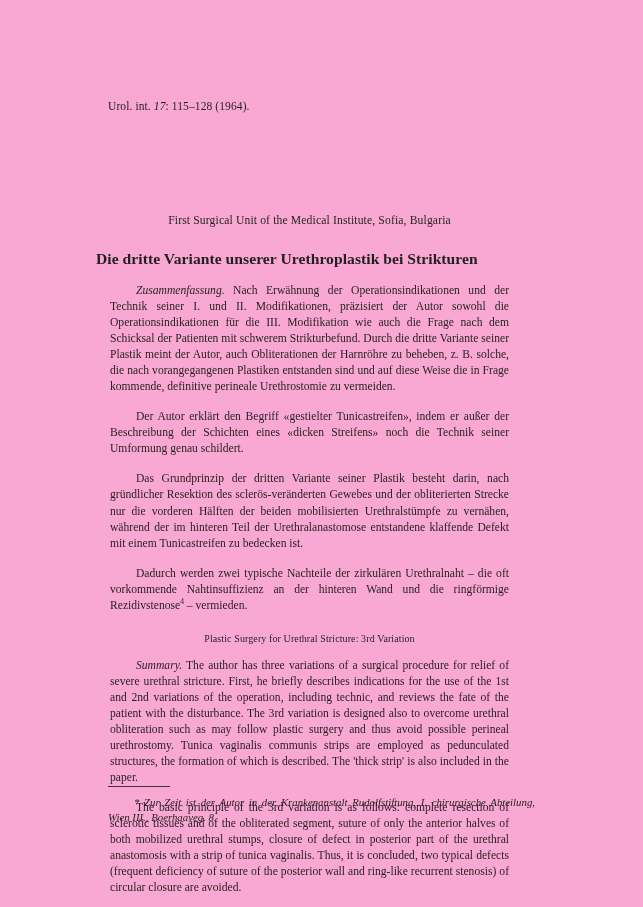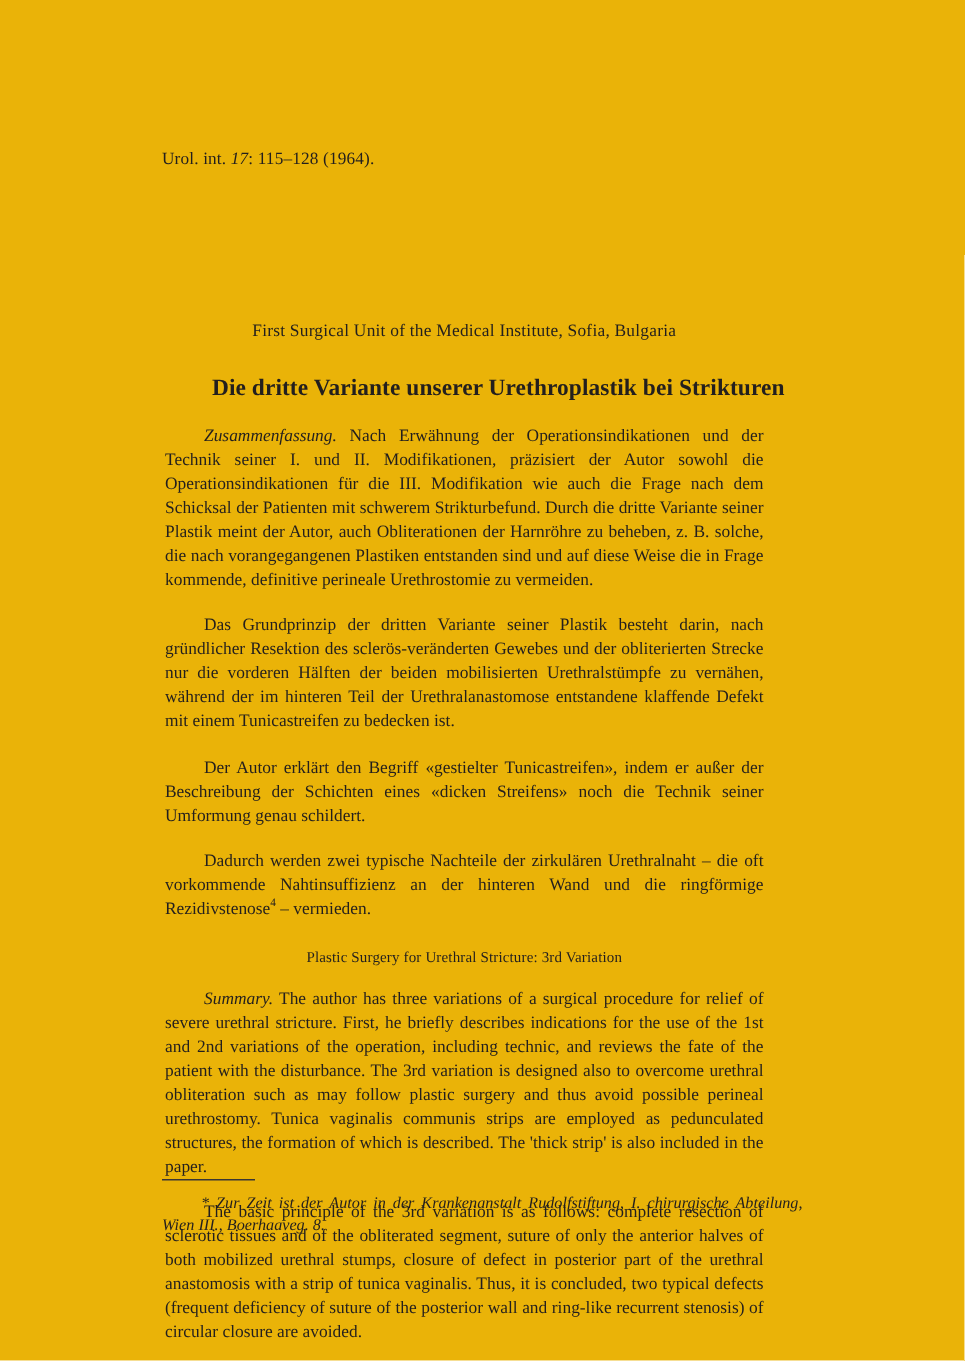--- a/index.html
+++ b/index.html
@@ -15,21 +15,21 @@
     color: #231f1e;
     overflow: hidden;
   }
 
   .page {
     position: absolute;
     left: 0;
     top: 0;
     width: 643px;
     height: 907px;
-    background: #eab308;
+    background: #f9a8d4;
   }
 
   
   .running-head {
     position: absolute;
     left: 108px;
     top: 100px;
     font-size: 11.5px;
     letter-spacing: 0.1px;
     white-space: nowrap;
@@ -47,21 +47,21 @@
   }
 
   .affiliation {
     text-align: center;
     font-size: 11.6px;
     letter-spacing: 0.15px;
     margin: 0 0 22px 0;
   }
 
   .title {
-    text-align: right;
+    text-align: left;
     font-size: 15.6px;
     font-weight: bold;
     line-height: 1.28;
     margin: 0 0 14px 0;
     letter-spacing: 0.05px;
   }
 
   .author {
     text-align: center;
     font-size: 12.4px;
@@ -137,22 +137,22 @@
 
   <div class="column">
 
     <p class="affiliation">First Surgical Unit of the Medical Institute, Sofia, Bulgaria</p>
 
     <h1 class="title">Die dritte Variante unserer Urethroplastik bei Strikturen</h1>
 
 
     <div class="abstract">
       <p><span class="lead">Zusammenfassung.</span><span> Nach Erwähnung der Operationsindikationen und der Technik seiner I. und II. Modifikationen, präzisiert der Autor sowohl die Operationsindikationen für die III. Modifikation wie auch die Frage nach dem Schicksal der Patienten mit schwerem Strikturbefund. Durch die dritte Variante seiner Plastik meint der Autor, auch Obliterationen der Harnröhre zu beheben, z. B. solche, die nach vorangegangenen Plastiken entstanden sind und auf diese Weise die in Frage kommende, definitive perineale Urethrostomie zu vermeiden.</span></p>
+      <p>Der Autor erklärt den Begriff «gestielter Tunicastreifen», indem er außer der Beschreibung der Schichten eines «dicken Streifens» noch die Technik seiner Umformung genau schildert.</p>
       <p>Das Grundprinzip der dritten Variante seiner Plastik besteht darin, nach gründlicher Resektion des sclerös-veränderten Gewebes und der obliterierten Strecke nur die vorderen Hälften der beiden mobilisierten Urethralstümpfe zu vernähen, während der im hinteren Teil der Urethralanastomose entstandene klaffende Defekt mit einem Tunicastreifen zu bedecken ist.</p>
-      <p>Der Autor erklärt den Begriff «gestielter Tunicastreifen», indem er außer der Beschreibung der Schichten eines «dicken Streifens» noch die Technik seiner Umformung genau schildert.</p>
       <p><span>Dadurch werden zwei typische Nachteile der zirkulären Urethralnaht – die oft vorkommende Nahtinsuffizienz an der hinteren Wand und die ringförmige Rezidivstenose</span><sup>4</sup><span> – vermieden.</span></p>
     </div>
 
     <h2 class="section-head">Plastic Surgery for Urethral Stricture: 3rd Variation</h2>
 
     <div class="abstract">
       <p><span class="lead">Summary.</span><span> The author has three variations of a surgical procedure for relief of severe urethral stricture. First, he briefly describes indications for the use of the 1st and 2nd variations of the operation, including technic, and reviews the fate of the patient with the disturbance. The 3rd variation is designed also to overcome urethral obliteration such as may follow plastic surgery and thus avoid possible perineal urethrostomy. Tunica vaginalis communis strips are employed as pedunculated structures, the formation of which is described. The 'thick strip' is also included in the paper.</span></p>
       <p>The basic principle of the 3rd variation is as follows: complete resection of sclerotic tissues and of the obliterated segment, suture of only the anterior halves of both mobilized urethral stumps, closure of defect in posterior part of the urethral anastomosis with a strip of tunica vaginalis. Thus, it is concluded, two typical defects (frequent deficiency of suture of the posterior wall and ring-like recurrent stenosis) of circular closure are avoided.</p>
     </div>
 

